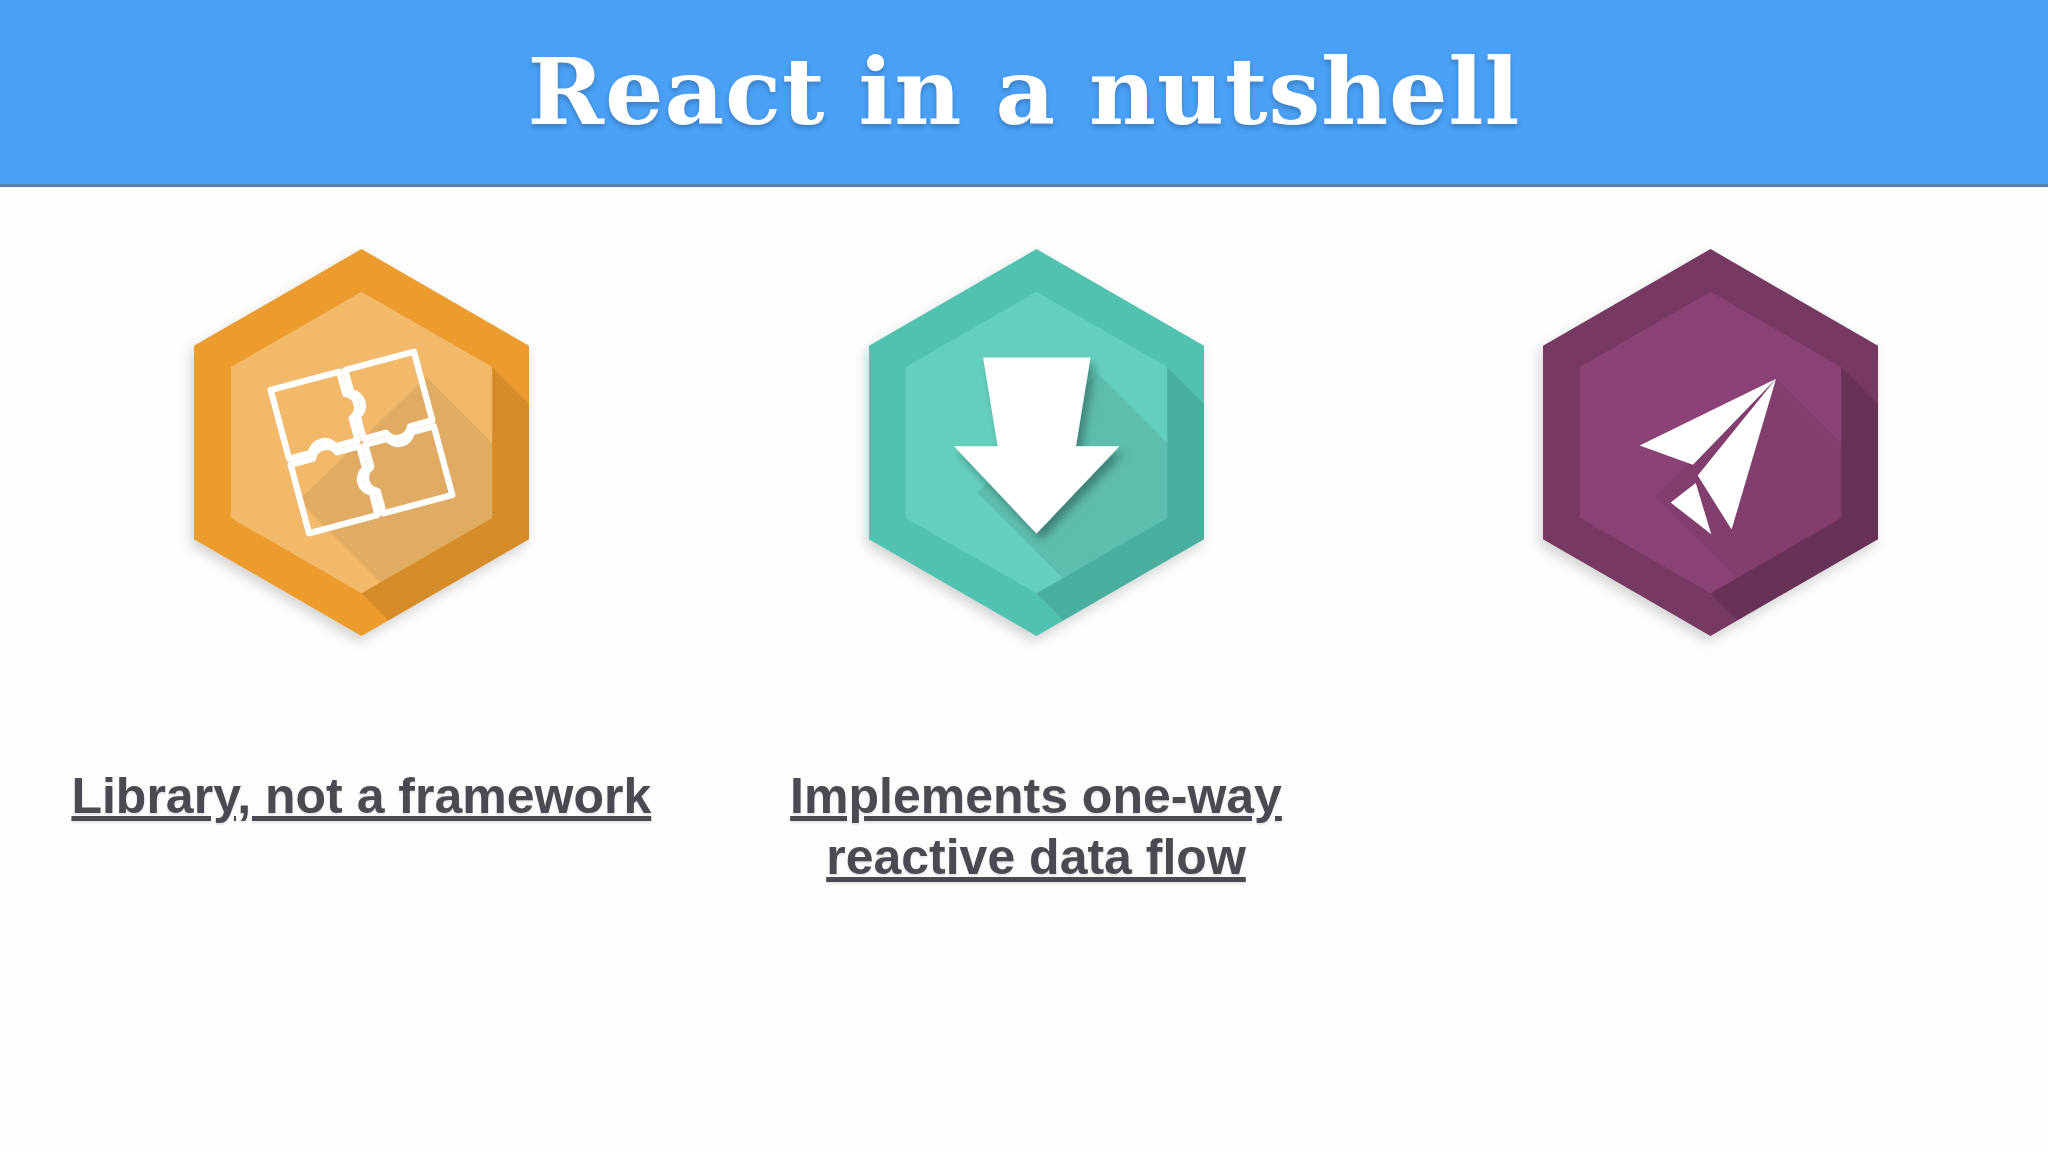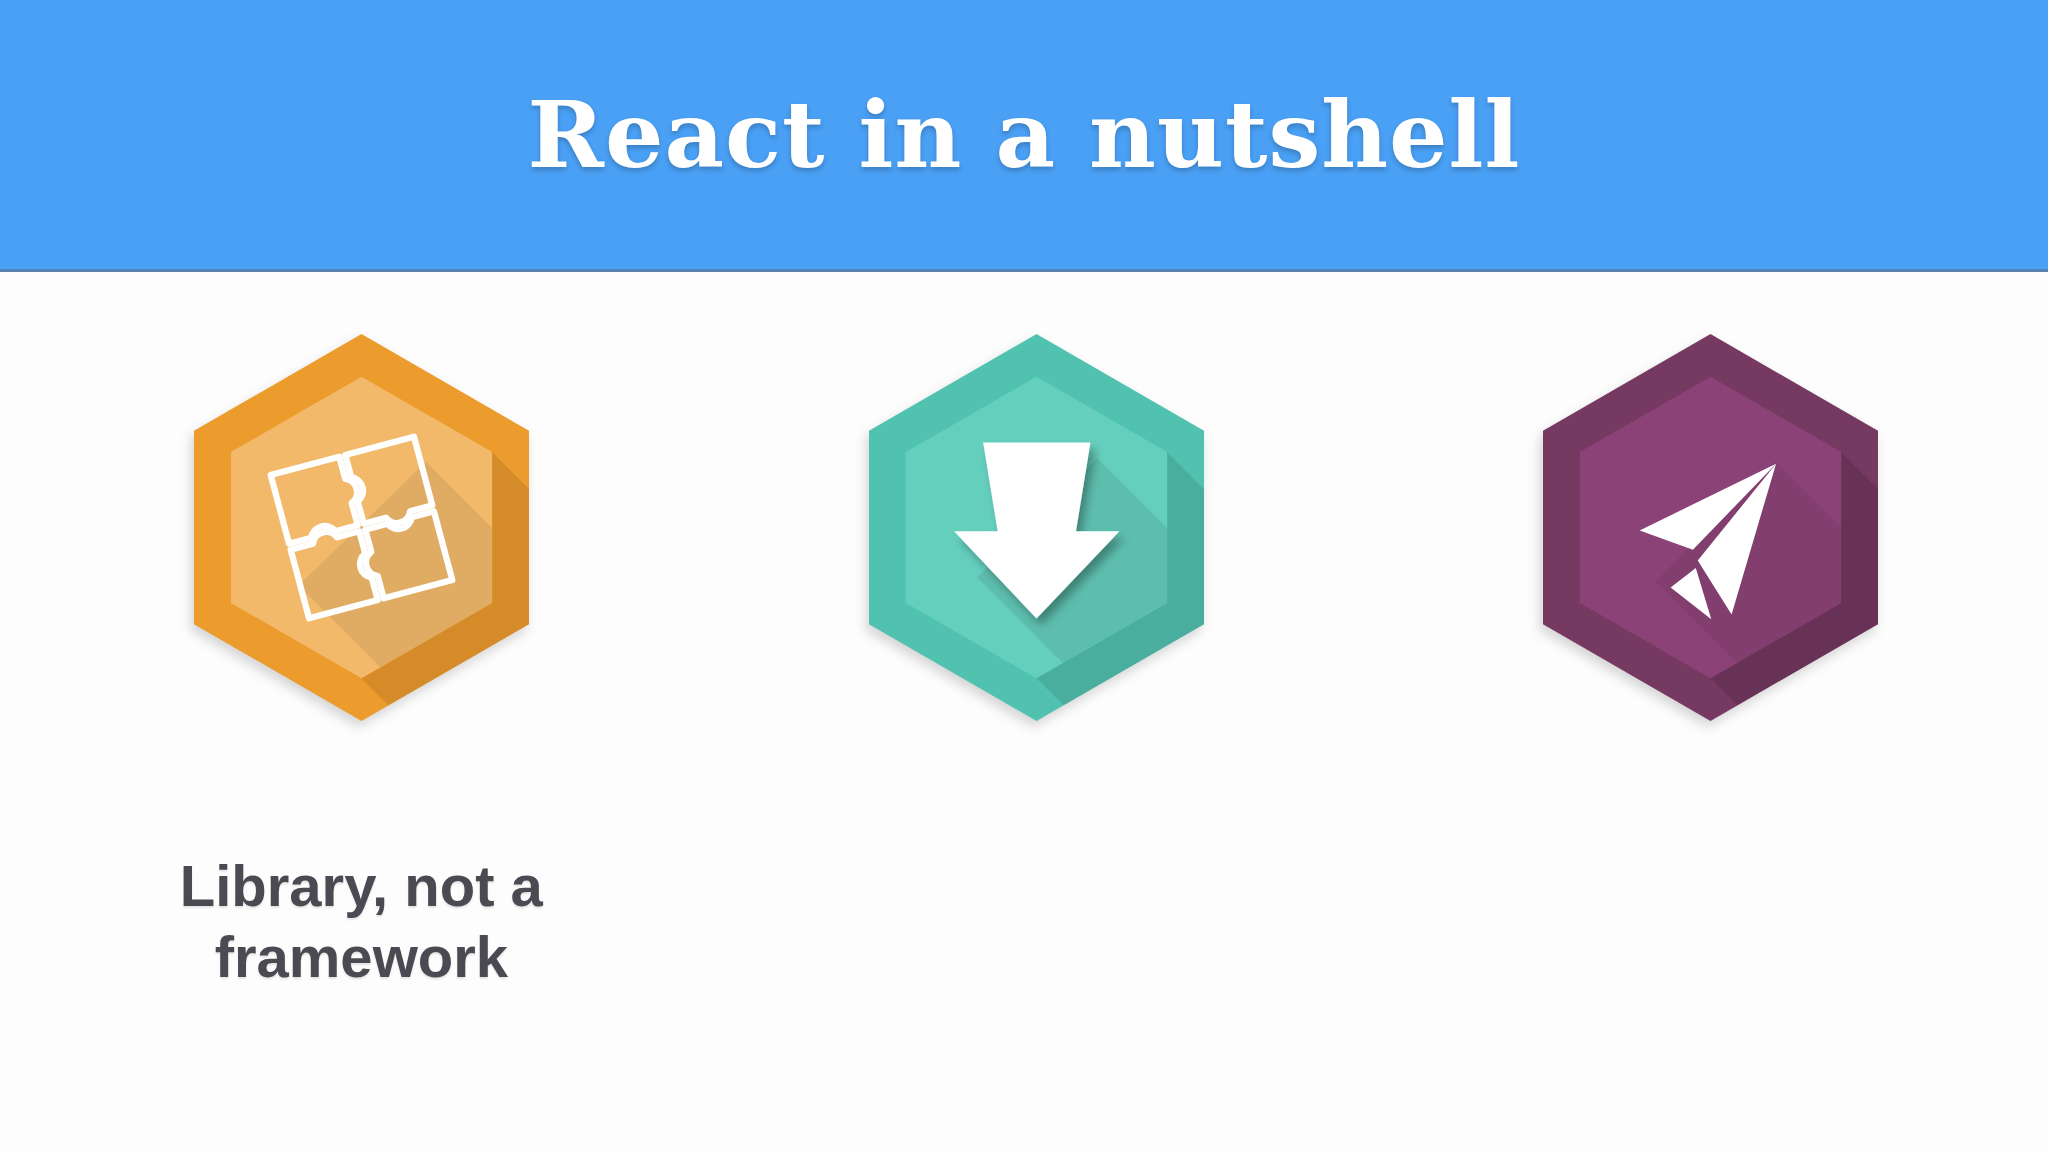--- a/index.html
+++ b/index.html
@@ -4,21 +4,21 @@
 <style>
   html, body { margin: 0; padding: 0; }
   body {
     width: 2048px; height: 1152px;
     overflow: hidden;
     font-family: "Liberation Sans", "DejaVu Sans", sans-serif;
     background: #fdfdfd;
     position: relative;
   }
   .titlebar {
-    height: 272px;
+    height: 187px;
     display: flex; align-items: center; justify-content: center;
     border-bottom: 3px solid rgba(92,107,122,0.55);
     box-sizing: border-box;
   }
   .titlebar h1 {
     margin: 0;
     font-family: "DejaVu Serif", "Liberation Serif", serif;
     font-weight: 700;
     font-size: 92px;
     letter-spacing: 1px;
@@ -34,25 +34,26 @@
     display: flex; flex-direction: column; align-items: center;
     margin-top: 62px;
   }
   .hex {
     width: 335px; height: 387px;
     filter: drop-shadow(-3px 6px 6px rgba(0,0,0,0.16));
   }
   .caption {
     margin: 130px 0 0 0;
     font-weight: 700;
-    font-size: 58px;
+    font-size: 50px;
     line-height: 1.22;
     text-align: center;
     max-width: 660px;
     text-shadow: 0 2px 2px rgba(0,0,0,0.10);
+    text-decoration: underline;
   }
 </style>
 </head>
 <body style="background: rgb(253, 253, 253);">
 
 <header class="titlebar" style="background-color: rgb(74, 160, 245);">
   <h1 style="color: rgb(255, 255, 255);">React in a nutshell</h1>
 </header>
 
 <main class="features-row">
@@ -103,20 +104,21 @@
         <polygon points="154.15,61 314.15,221 246.6,338 86.6,178 154.15,139" fill="rgba(0,0,0,0.10)"></polygon>
       </g>
       <polygon points="86.6,22 154.15,61 154.15,139 86.6,178 19.05,139 19.05,61" fill="#65cfbd"></polygon>
       <g clip-path="url(#ic1)">
         <polygon points="118,64 56,126 256,326 318,264" fill="rgba(0,0,0,0.08)"></polygon>
       </g>
       <g filter="url(#ds1)">
         <polygon fill="#ffffff" points="59,56 114.5,56 107,102 129.5,102 86.6,147 44,102 66.5,102"></polygon>
       </g>
     </svg>
+    <p class="caption" style="color: rgb(74, 74, 82);">Implements one-way reactive data flow</p>
   </section>
 
   <section class="feature">
     <svg class="hex" viewBox="0 0 173.2 200">
       <defs>
         <clipPath id="oc2">
             <polygon points="86.6,0 173.2,50 173.2,150 86.6,200 0,150 0,50"></polygon>
           </clipPath>
         <clipPath id="ic2">
             <polygon points="86.6,22 154.15,61 154.15,139 86.6,178 19.05,139 19.05,61"></polygon>

